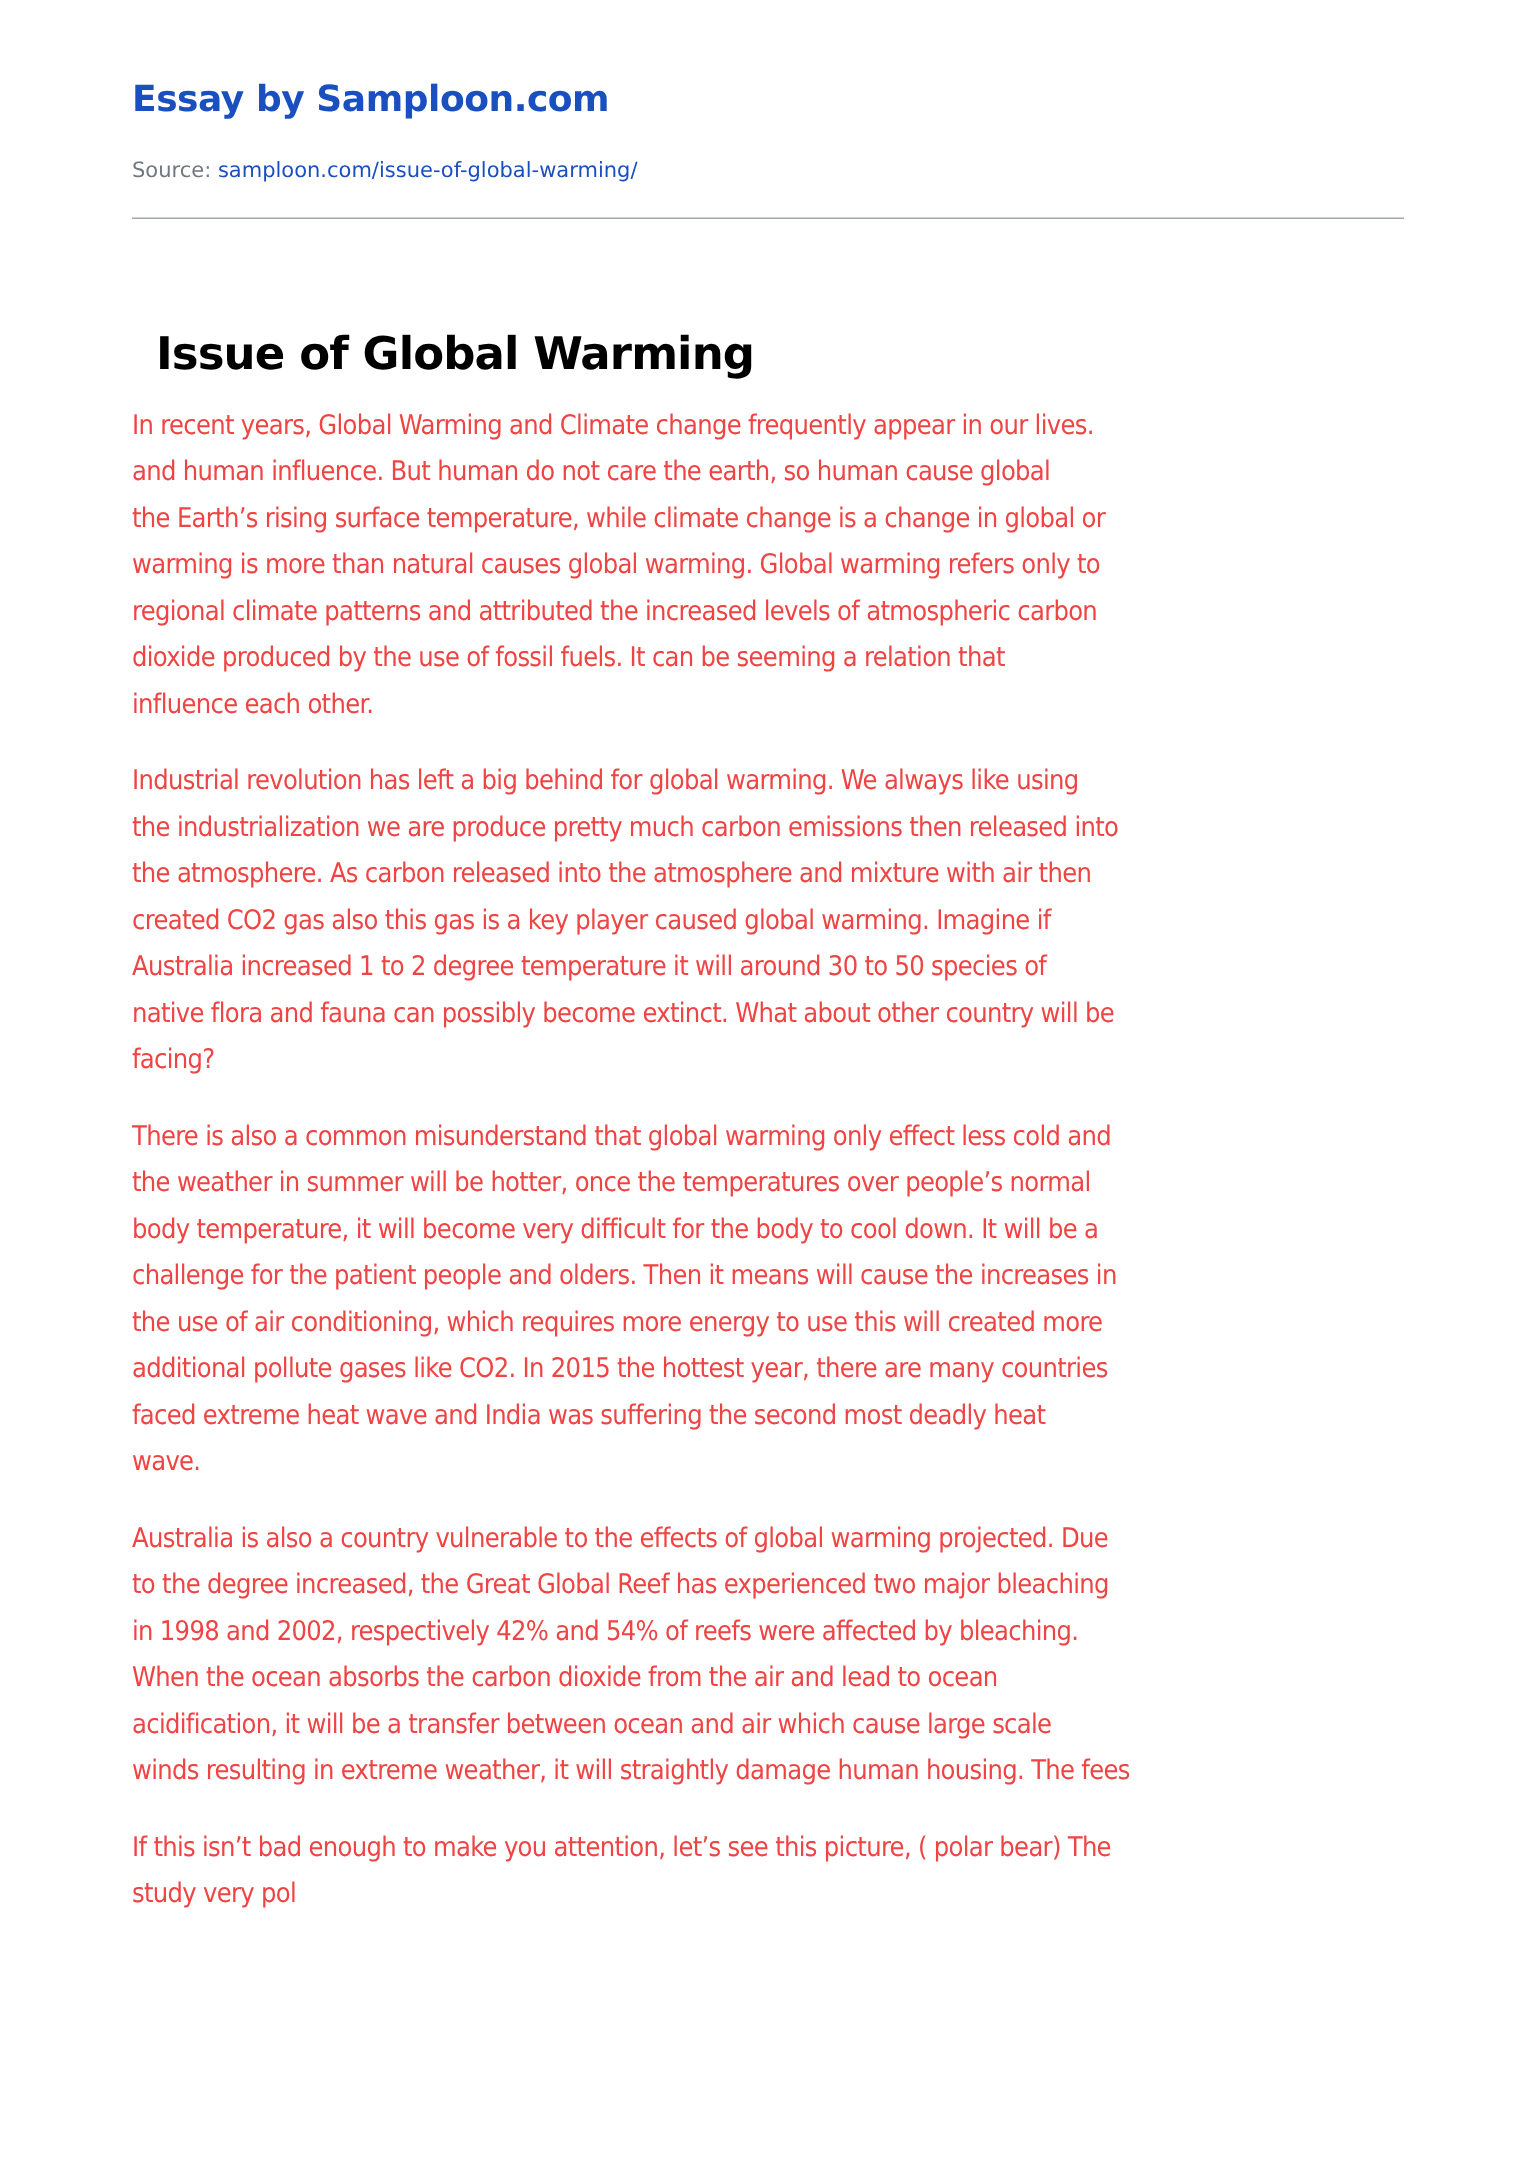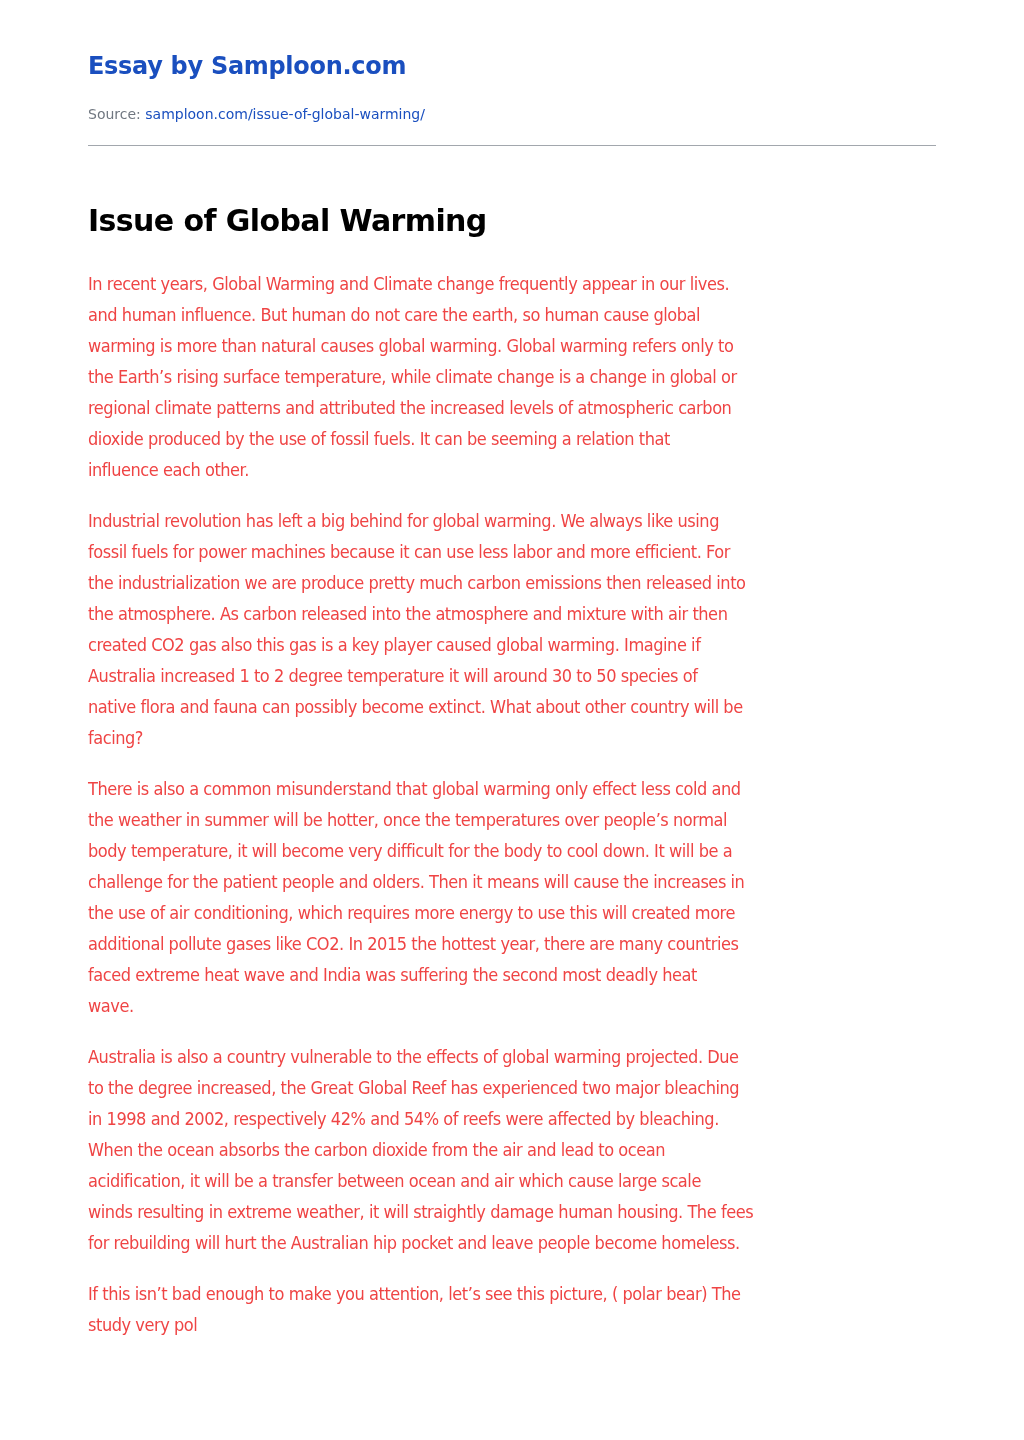--- a/index.html
+++ b/index.html
@@ -53,21 +53,21 @@
       top: 145px;
       left: 0;
       width: 848px;
       height: 0;
       border-top: 1.5px solid #a2a7ad;
     }
     .title {
       position: absolute;
       top: 203px;
       left: 0;
-      margin: 0;
+      margin: 16px;
       font-family: "DejaVu Sans", sans-serif;
       font-weight: bold;
       font-size: 30px;
       letter-spacing: -0.6px;
       color: #000000;
       white-space: nowrap;
     }
     .body-text {
       position: absolute;
       top: 268px;
@@ -102,30 +102,29 @@
 
   <div class="divider"></div>
 
   <h1 class="title">Issue of Global Warming</h1>
 
   <div class="body-text">
 
     <p class="para">
       <span class="line">In recent years, Global Warming and Climate change frequently appear in our lives.</span>
       <span class="line">and human influence. But human do not care the earth, so human cause global</span>
+      <span class="line">the Earth’s rising surface temperature, while climate change is a change in global or</span>
       <span class="line">warming is more than natural causes global warming. Global warming refers only to</span>
-      <span class="line">the Earth’s rising surface temperature, while climate change is a change in global or</span>
       <span class="line">regional climate patterns and attributed the increased levels of atmospheric carbon</span>
       <span class="line">dioxide produced by the use of fossil fuels. It can be seeming a relation that</span>
       <span class="line">influence each other.</span>
     </p>
 
     <p class="para">
       <span class="line">Industrial revolution has left a big behind for global warming. We always like using</span>
-      <span class="line">fossil fuels for power machines because it can use less labor and more efficient. For</span>
       <span class="line">the industrialization we are produce pretty much carbon emissions then released into</span>
       <span class="line">the atmosphere. As carbon released into the atmosphere and mixture with air then</span>
       <span class="line">created CO2 gas also this gas is a key player caused global warming. Imagine if</span>
       <span class="line">Australia increased 1 to 2 degree temperature it will around 30 to 50 species of</span>
       <span class="line">native flora and fauna can possibly become extinct. What about other country will be</span>
       <span class="line">facing?</span>
     </p>
 
     <p class="para">
       <span class="line">There is also a common misunderstand that global warming only effect less cold and</span>
@@ -138,21 +137,20 @@
       <span class="line">wave.</span>
     </p>
 
     <p class="para">
       <span class="line">Australia is also a country vulnerable to the effects of global warming projected. Due</span>
       <span class="line">to the degree increased, the Great Global Reef has experienced two major bleaching</span>
       <span class="line">in 1998 and 2002, respectively 42% and 54% of reefs were affected by bleaching.</span>
       <span class="line">When the ocean absorbs the carbon dioxide from the air and lead to ocean</span>
       <span class="line">acidification, it will be a transfer between ocean and air which cause large scale</span>
       <span class="line">winds resulting in extreme weather, it will straightly damage human housing. The fees</span>
-      <span class="line">for rebuilding will hurt the Australian hip pocket and leave people become homeless.</span>
     </p>
 
     <p class="para">
       <span class="line">If this isn’t bad enough to make you attention, let’s see this picture, ( polar bear) The</span>
       <span class="line">study very pol</span>
     </p>
 
   </div>
 </div>
 

